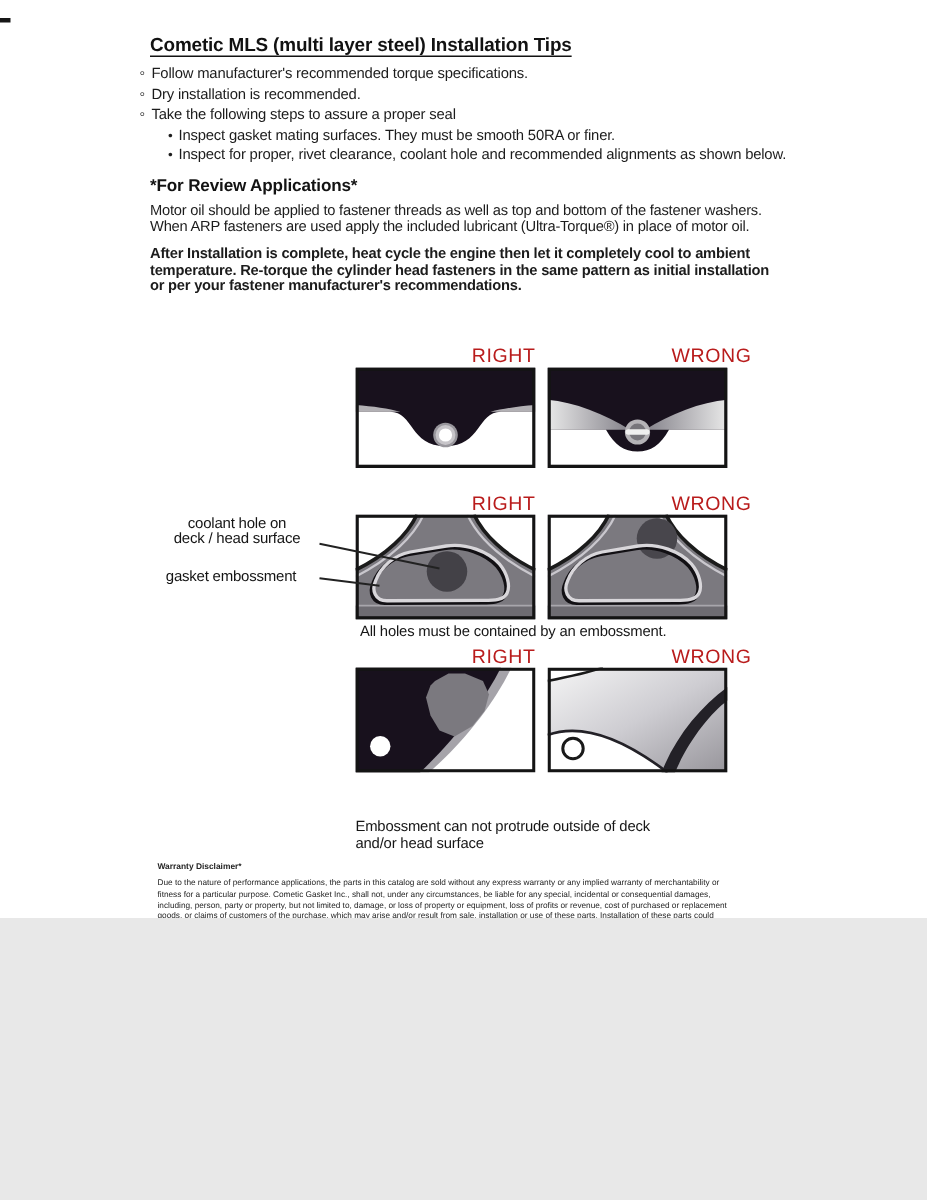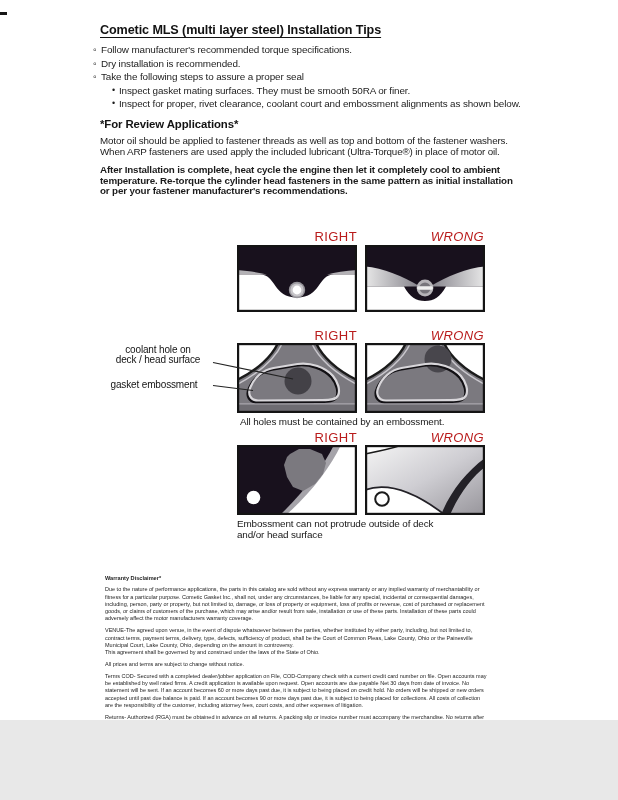--- a/index.html
+++ b/index.html
@@ -1,46 +1,46 @@
 <!DOCTYPE html>
 <html><head>
 <meta charset="utf-8">
 <style>
   html,body{margin:0;padding:0;background:#e8e8e8;}
   .sheet{
-    position:relative;width:618px;height:720px;background:#ffffff;
+    position:relative;width:618px;height:612px;background:#ffffff;
     font-family:"Liberation Sans",sans-serif;color:#1f1f1f;overflow:hidden;
   }
   .corner-mark{position:absolute;left:0;top:12px;width:7px;height:2.5px;background:#161616;}
   .title{
     position:absolute;left:100px;top:23px;margin:0;
     font-size:12.6px;font-weight:bold;letter-spacing:-0.1px;color:#121212;
     text-decoration:underline;text-decoration-thickness:1.4px;text-underline-offset:3px;
   }
   .tips{position:absolute;left:93px;top:43px;font-size:9.9px;letter-spacing:-0.12px;line-height:13.5px;color:#1c1c1c;}
   .tip-row{display:flex;align-items:flex-start;}
   .tip-row.sub{padding-left:19px;}
   .tip-marker{width:8px;flex:0 0 8px;font-size:10.5px;line-height:13.5px;color:#1c1c1c;}
   .tip-row.sub .tip-marker{width:7px;flex-basis:7px;font-size:9px;}
   .diesel-h{position:absolute;left:100px;top:118px;font-size:11.4px;font-weight:bold;letter-spacing:-0.1px;color:#131313;}
   .para{position:absolute;left:100px;width:475px;font-size:9.8px;line-height:10.7px;letter-spacing:-0.15px;white-space:pre-line;color:#1c1c1c;}
   .p1{top:136px;}
   .p2{top:165px;font-weight:bold;}
   .note{position:absolute;left:100px;top:208px;font-size:9.8px;letter-spacing:-0.15px;color:#1c1c1c;}
   .dlabel{position:absolute;width:120px;text-align:right;font-size:13px;letter-spacing:0.4px;color:#b91c1c;}
-  .lcR{left:237px;} .lcW{left:364px;font-style:italic;}
+  .lcR{left:237px;} .lcW{left:381px;}
   .lr1{top:229px;} .lr2{top:328px;} .lr3{top:430px;}
   .panel{position:absolute;display:block;}
   .pr1R{left:237px;top:245px;} .pr1W{left:365px;top:245px;}
   .pr2R{left:237px;top:343px;} .pr2W{left:365px;top:343px;}
   .pr3R{left:237px;top:445px;} .pr3W{left:365px;top:445px;}
   .cap{position:absolute;font-size:9.9px;letter-spacing:-0.12px;color:#161616;line-height:10.6px;}
   .cap1{left:238px;top:316px;}
   .cap2{left:240px;top:417px;text-align:right;}
-  .cap3{left:237px;top:519px;width:222px;}
+  .cap3{left:237px;top:547px;width:222px;}
   .callout{position:absolute;text-align:center;font-size:10px;line-height:10.2px;letter-spacing:-0.15px;color:#141414;}
   .co1{left:104px;top:345px;width:108px;}
   .co2{left:96px;top:380px;width:116px;}
   .pointer-overlay{position:absolute;left:210px;top:358px;pointer-events:none;}
   .warranty{position:absolute;left:105px;top:575px;width:450px;font-size:5.5px;line-height:7.3px;color:#242424;}
   .warranty .wh{font-weight:bold;font-size:5.6px;margin:0 0 4px 0;}
   .warranty .wp{margin:0 0 4.5px 0;white-space:pre-line;}
   .code{position:absolute;left:389px;top:760px;font-size:13.5px;letter-spacing:0.3px;color:#272727;}
 </style>
 </head>
@@ -64,21 +64,21 @@
     <div class="tip-row">
       <span class="tip-marker">◦</span>
       <span>Take the following steps to assure a proper seal</span>
     </div>
     <div class="tip-row sub">
       <span class="tip-marker">•</span>
       <span>Inspect gasket mating surfaces.  They must be smooth 50RA or finer.</span>
     </div>
     <div class="tip-row sub">
       <span class="tip-marker">•</span>
-      <span>Inspect for proper, rivet clearance, coolant court and embossment alignments as shown below.</span>
+      <span>Inspect for proper, rivet clearance, coolant hole and recommended alignments as shown below.</span>
     </div>
   </div>
 
   <div class="diesel-h">*For Review Applications*</div>
   <div class="para p1">Motor oil should be applied to fastener threads as well as top and bottom of the fastener washers.
 When ARP fasteners are used apply the included lubricant (Ultra-Torque®) in place of motor oil.</div>
   <div class="para p2">After Installation is complete, heat cycle the engine then let it completely cool to ambient
 temperature. Re-torque the cylinder head fasteners in the same pattern as initial installation
 or per your fastener manufacturer's recommendations.</div>
 

